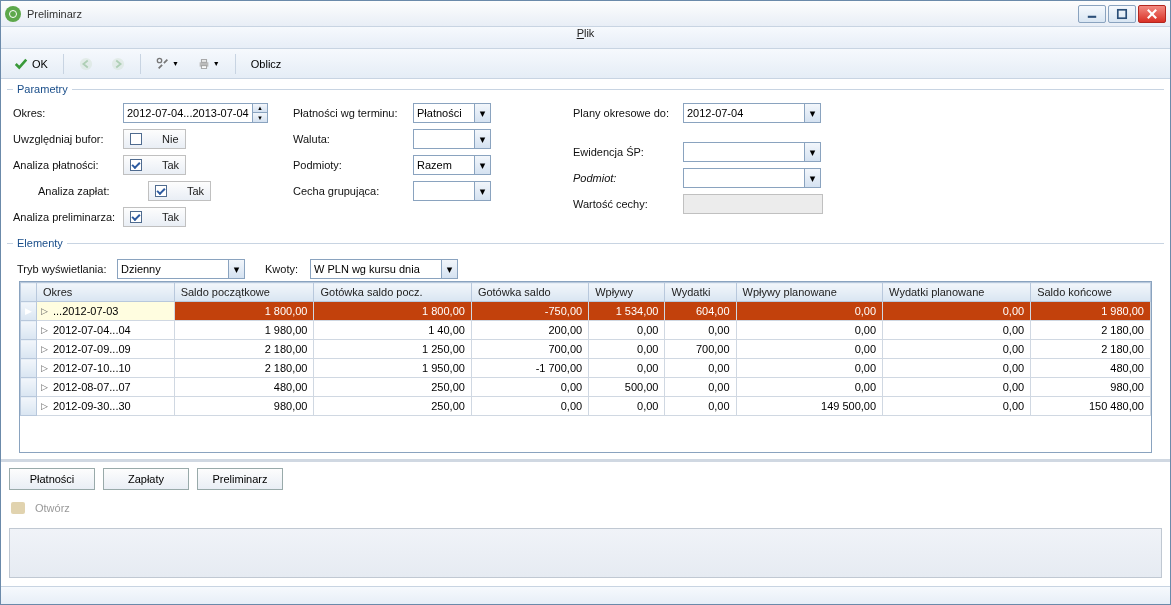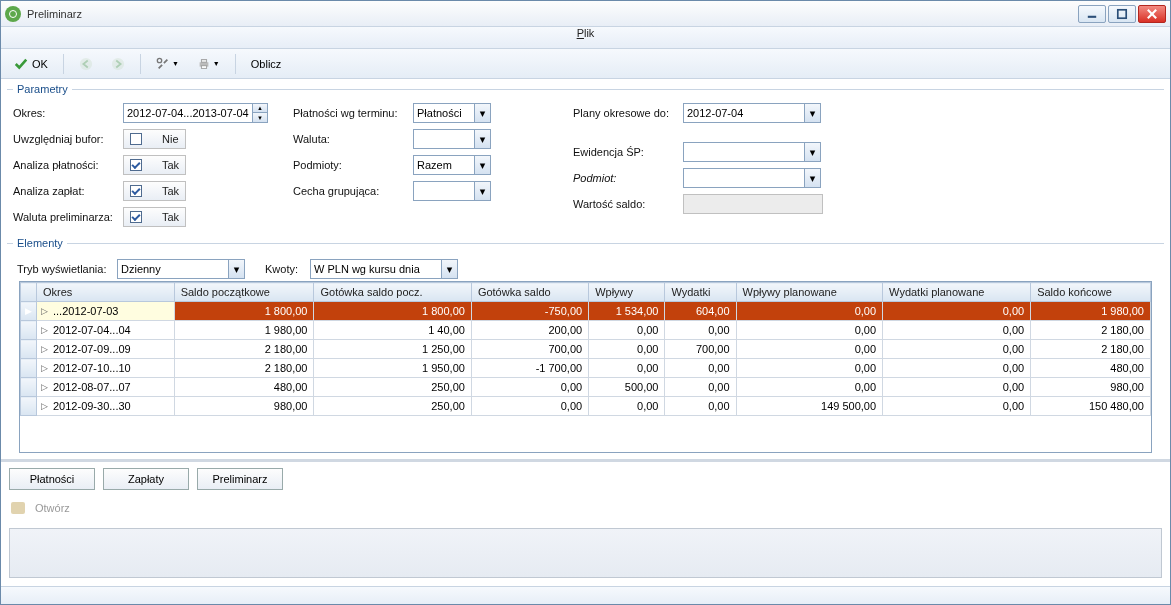--- a/index.html
+++ b/index.html
@@ -287,29 +287,29 @@
               <span class="chk-label">Nie</span>
             </div>
           </div>
           <div class="param-row" style="margin-top:6px;">
             <label>Analiza płatności:</label>
             <div class="chk-group">
               <span class="chk-box checked"></span>
               <span class="chk-label">Tak</span>
             </div>
           </div>
-          <div class="param-row" style="margin-top:6px;">
+          <div class="param-row" style="margin-top:6px;margin-left:25px;">
             <label>Analiza zapłat:</label>
             <div class="chk-group">
               <span class="chk-box checked"></span>
               <span class="chk-label">Tak</span>
             </div>
           </div>
           <div class="param-row" style="margin-top:6px;">
-            <label>Waluta preliminarza:</label>
+            <label>Analiza preliminarza:</label>
             <div class="chk-group">
               <span class="chk-box checked"></span>
               <span class="chk-label">Tak</span>
             </div>
           </div>
         </div>
 
         <div>
           <div class="param-row">
             <label style="width:120px;">Płatności wg terminu:</label>
@@ -357,21 +357,21 @@
             </div>
           </div>
           <div class="param-row" style="margin-top:6px;">
             <label style="width:110px;font-style:italic;">Podmiot:</label>
             <div class="ctrl-combo">
               <input style="width: 120px;" value="">
               <div class="dd">▾</div>
             </div>
           </div>
           <div class="param-row" style="margin-top:6px;">
-            <label style="width:110px;">Wartość saldo:</label>
+            <label style="width:110px;">Wartość cechy:</label>
             <div class="readonly-field"></div>
           </div>
         </div>
       </div>
     </fieldset>
 
     <fieldset style="flex:1;display:flex;flex-direction:column;overflow:hidden;">
       <legend>Elementy</legend>
       <div class="elementy-top">
         <div class="param-row">

